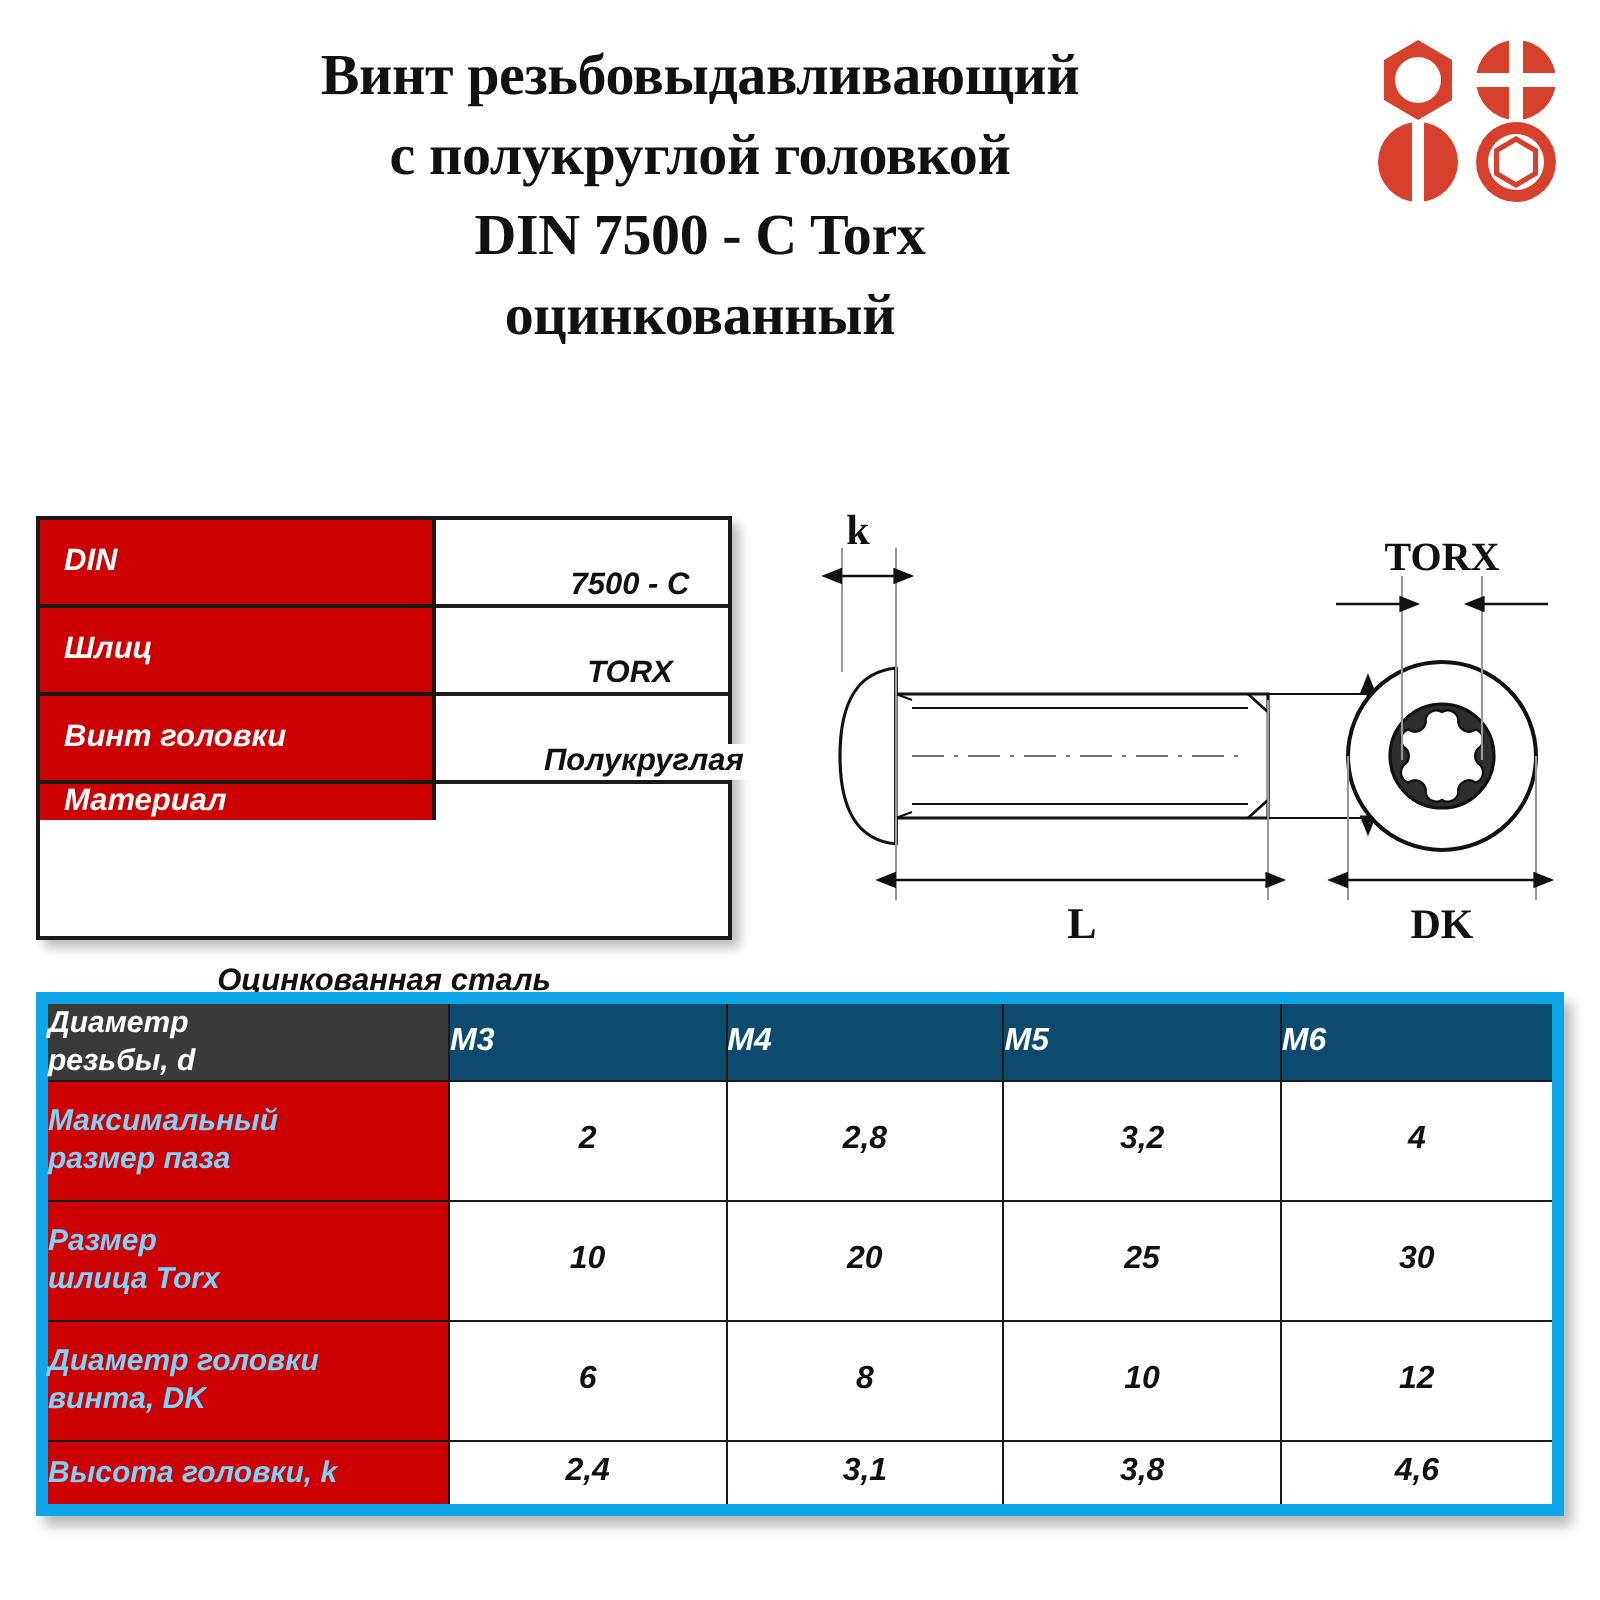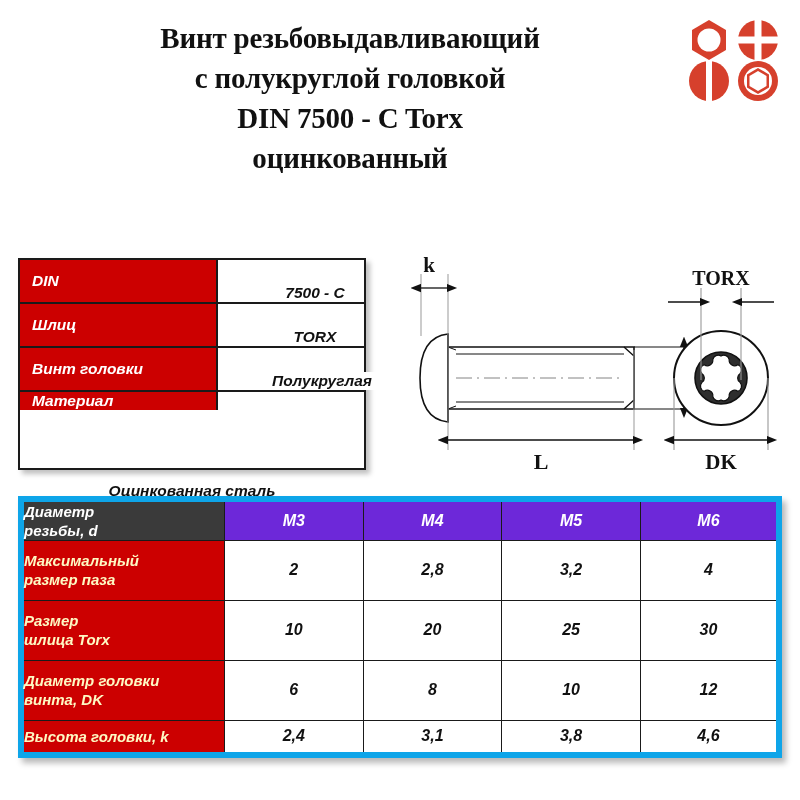--- a/index.html
+++ b/index.html
@@ -78,26 +78,26 @@
   }
   .dt-head-label{
     background:#3a3a3a;color:#ffffff;
     font-style:italic;font-weight:bold;font-size:15px;
     line-height:19px;
     text-align:left;vertical-align:middle;
     padding:4px 0 4px 10px;
     width:200px;
   }
   .dt-head-cell{
-    background:#6d28d9;color:#ffffff;
+    background:#0c4a6e;color:#ffffff;
     font-style:italic;font-weight:bold;font-size:16px;
-    text-align:center;vertical-align:middle;
+    text-align:left;vertical-align:middle;
   }
   .dt-row-label{
-    background:#cc0000;color:#fef9c3;
+    background:#cc0000;color:#7dd3fc;
     font-style:italic;font-weight:bold;font-size:15px;
     line-height:19px;
     text-align:left;vertical-align:middle;
     padding:4px 0 4px 10px;
   }
   .dt-cell{
     background:#ffffff;color:#111111;
     font-style:italic;font-weight:bold;font-size:16px;
     text-align:center;vertical-align:middle;
   }

